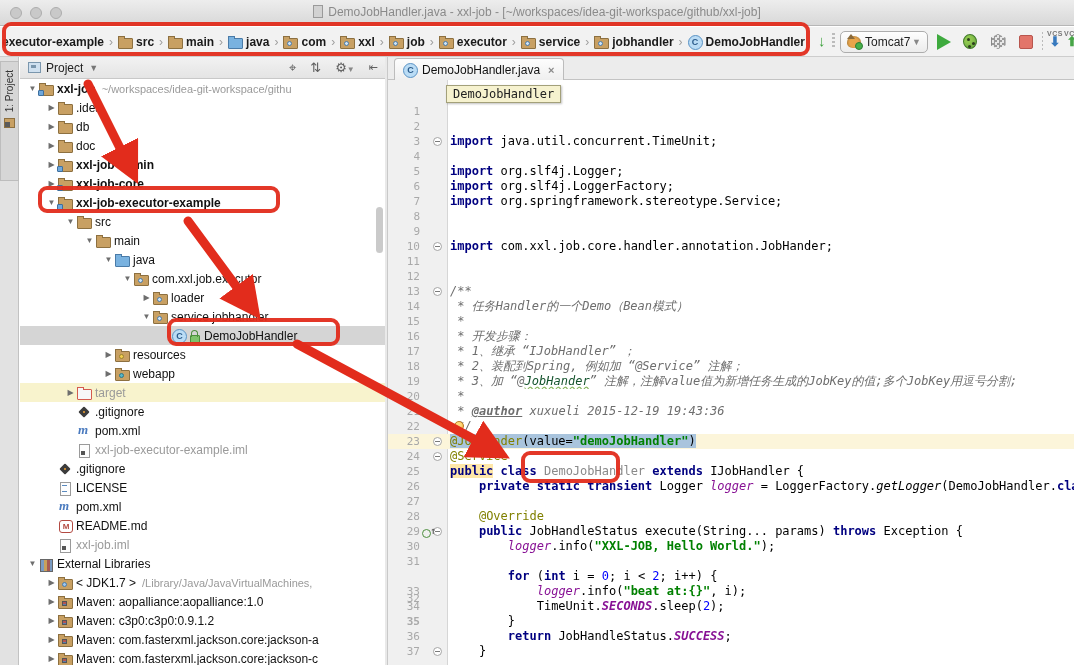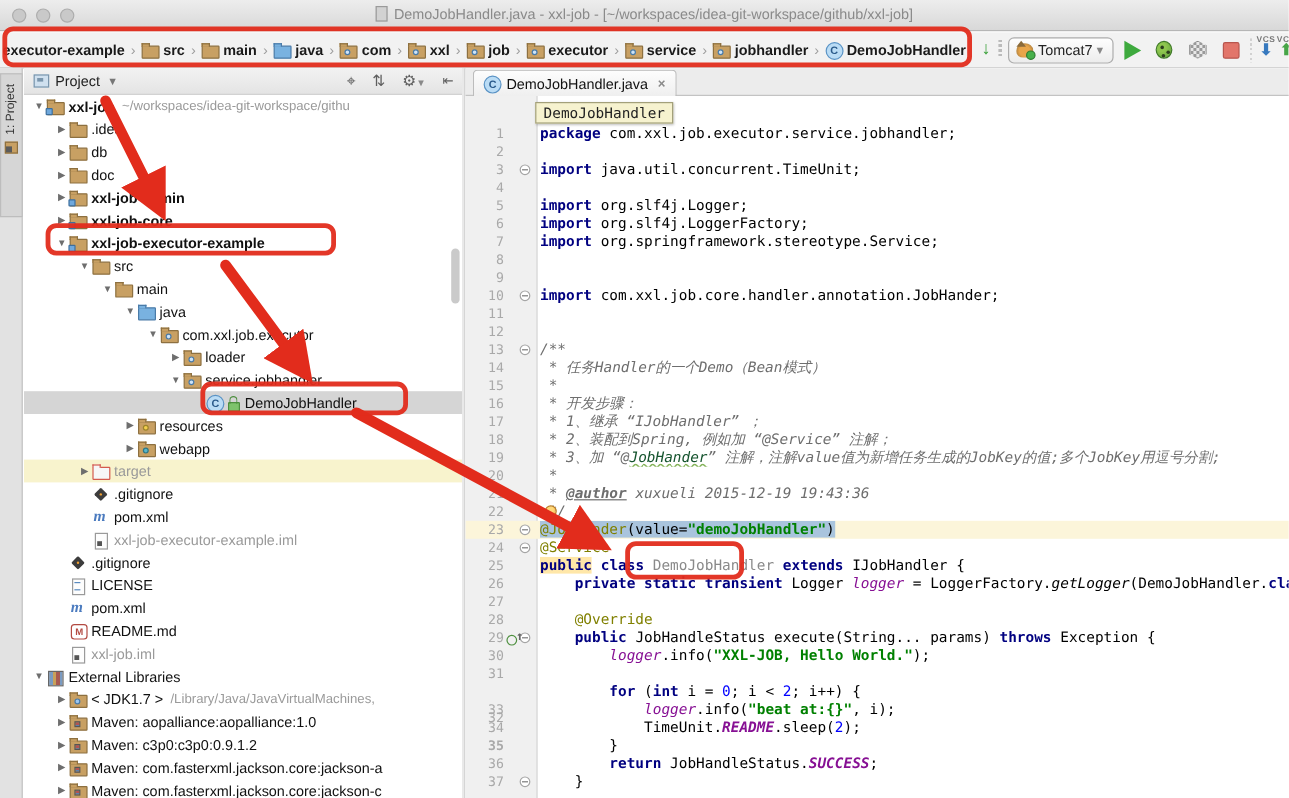--- a/index.html
+++ b/index.html
@@ -545,21 +545,20 @@
         <span class="ic ic-class"></span>
         <span>DemoJobHandler.java</span>
         <span class="x">×</span>
       </div>
     </div>
     <div class="ebody" id="ebody">
       <div class="gutter"></div>
       <div class="hint">DemoJobHandler</div>
     <div class="caretline" style="top: 354px;"></div>
         <div class="lnum" style="top: 24px;">1</div>
-        <div class="cl" style="top: 24px;"><span class="k">package</span><span class=""> com.xxl.job.executor.service.jobhandler;</span></div>
         <div class="lnum" style="top: 39px;">2</div>
         <div class="cl" style="top: 39px;"></div>
         <div class="lnum" style="top: 54px;">3</div>
         <div class="fold" style="top: 57px;"></div>
         <div class="cl" style="top: 54px;"><span class="k">import</span><span class=""> java.util.concurrent.TimeUnit;</span></div>
         <div class="lnum" style="top: 69px;">4</div>
         <div class="cl" style="top: 69px;"></div>
         <div class="lnum" style="top: 84px;">5</div>
         <div class="cl" style="top: 84px;"><span class="k">import</span><span class=""> org.slf4j.Logger;</span></div>
         <div class="lnum" style="top: 99px;">6</div>
@@ -616,21 +615,21 @@
         <div class="cl" style="top: 444px;"><span class="">    </span><span class="k">public</span><span class=""> JobHandleStatus execute(String... params) </span><span class="k">throws</span><span class=""> Exception {</span></div>
         <div class="lnum" style="top: 459px;">30</div>
         <div class="cl" style="top: 459px;"><span class="">        </span><span class="f">logger</span><span class="">.info(</span><span class="s">"XXL-JOB, Hello World."</span><span class="">);</span></div>
         <div class="lnum" style="top: 474px;">31</div>
         <div class="cl" style="top: 474px;"></div>
         <div class="lnum" style="top: 489px; margin-top: 22px;">32</div>
         <div class="cl" style="top: 489px;"><span class="">        </span><span class="k">for</span><span class=""> (</span><span class="k">int</span><span class=""> i = </span><span class="n">0</span><span class="">; i &lt; </span><span class="n">2</span><span class="">; i++) {</span></div>
         <div class="lnum" style="top: 504px;">33</div>
         <div class="cl" style="top: 504px;"><span class="">            </span><span class="f">logger</span><span class="">.info(</span><span class="s">"beat at:{}"</span><span class="">, i);</span></div>
         <div class="lnum" style="top: 519px;">34</div>
-        <div class="cl" style="top: 519px;"><span class="">            TimeUnit.</span><span class="sf">README</span><span class="">.sleep(</span><span class="n">2</span><span class="">);</span></div>
+        <div class="cl" style="top: 519px;"><span class="">            TimeUnit.</span><span class="sf">SECONDS</span><span class="">.sleep(</span><span class="n">2</span><span class="">);</span></div>
         <div class="lnum" style="top: 534px; font-weight: bold;">35</div>
         <div class="cl" style="top: 534px;"><span class="">        }</span></div>
         <div class="lnum" style="top: 549px;">36</div>
         <div class="cl" style="top: 549px;"><span class="">        </span><span class="k">return</span><span class=""> JobHandleStatus.</span><span class="sf">SUCCESS</span><span class="">;</span></div>
         <div class="lnum" style="top: 564px;">37</div>
         <div class="fold" style="top: 567px;"></div>
         <div class="cl" style="top: 564px;"><span class="">    }</span></div>
         <div class="bulb" style="left: 66px; top: 341px;"></div>
         <div class="ovr" style="top: 446px;"></div>
       </div>

